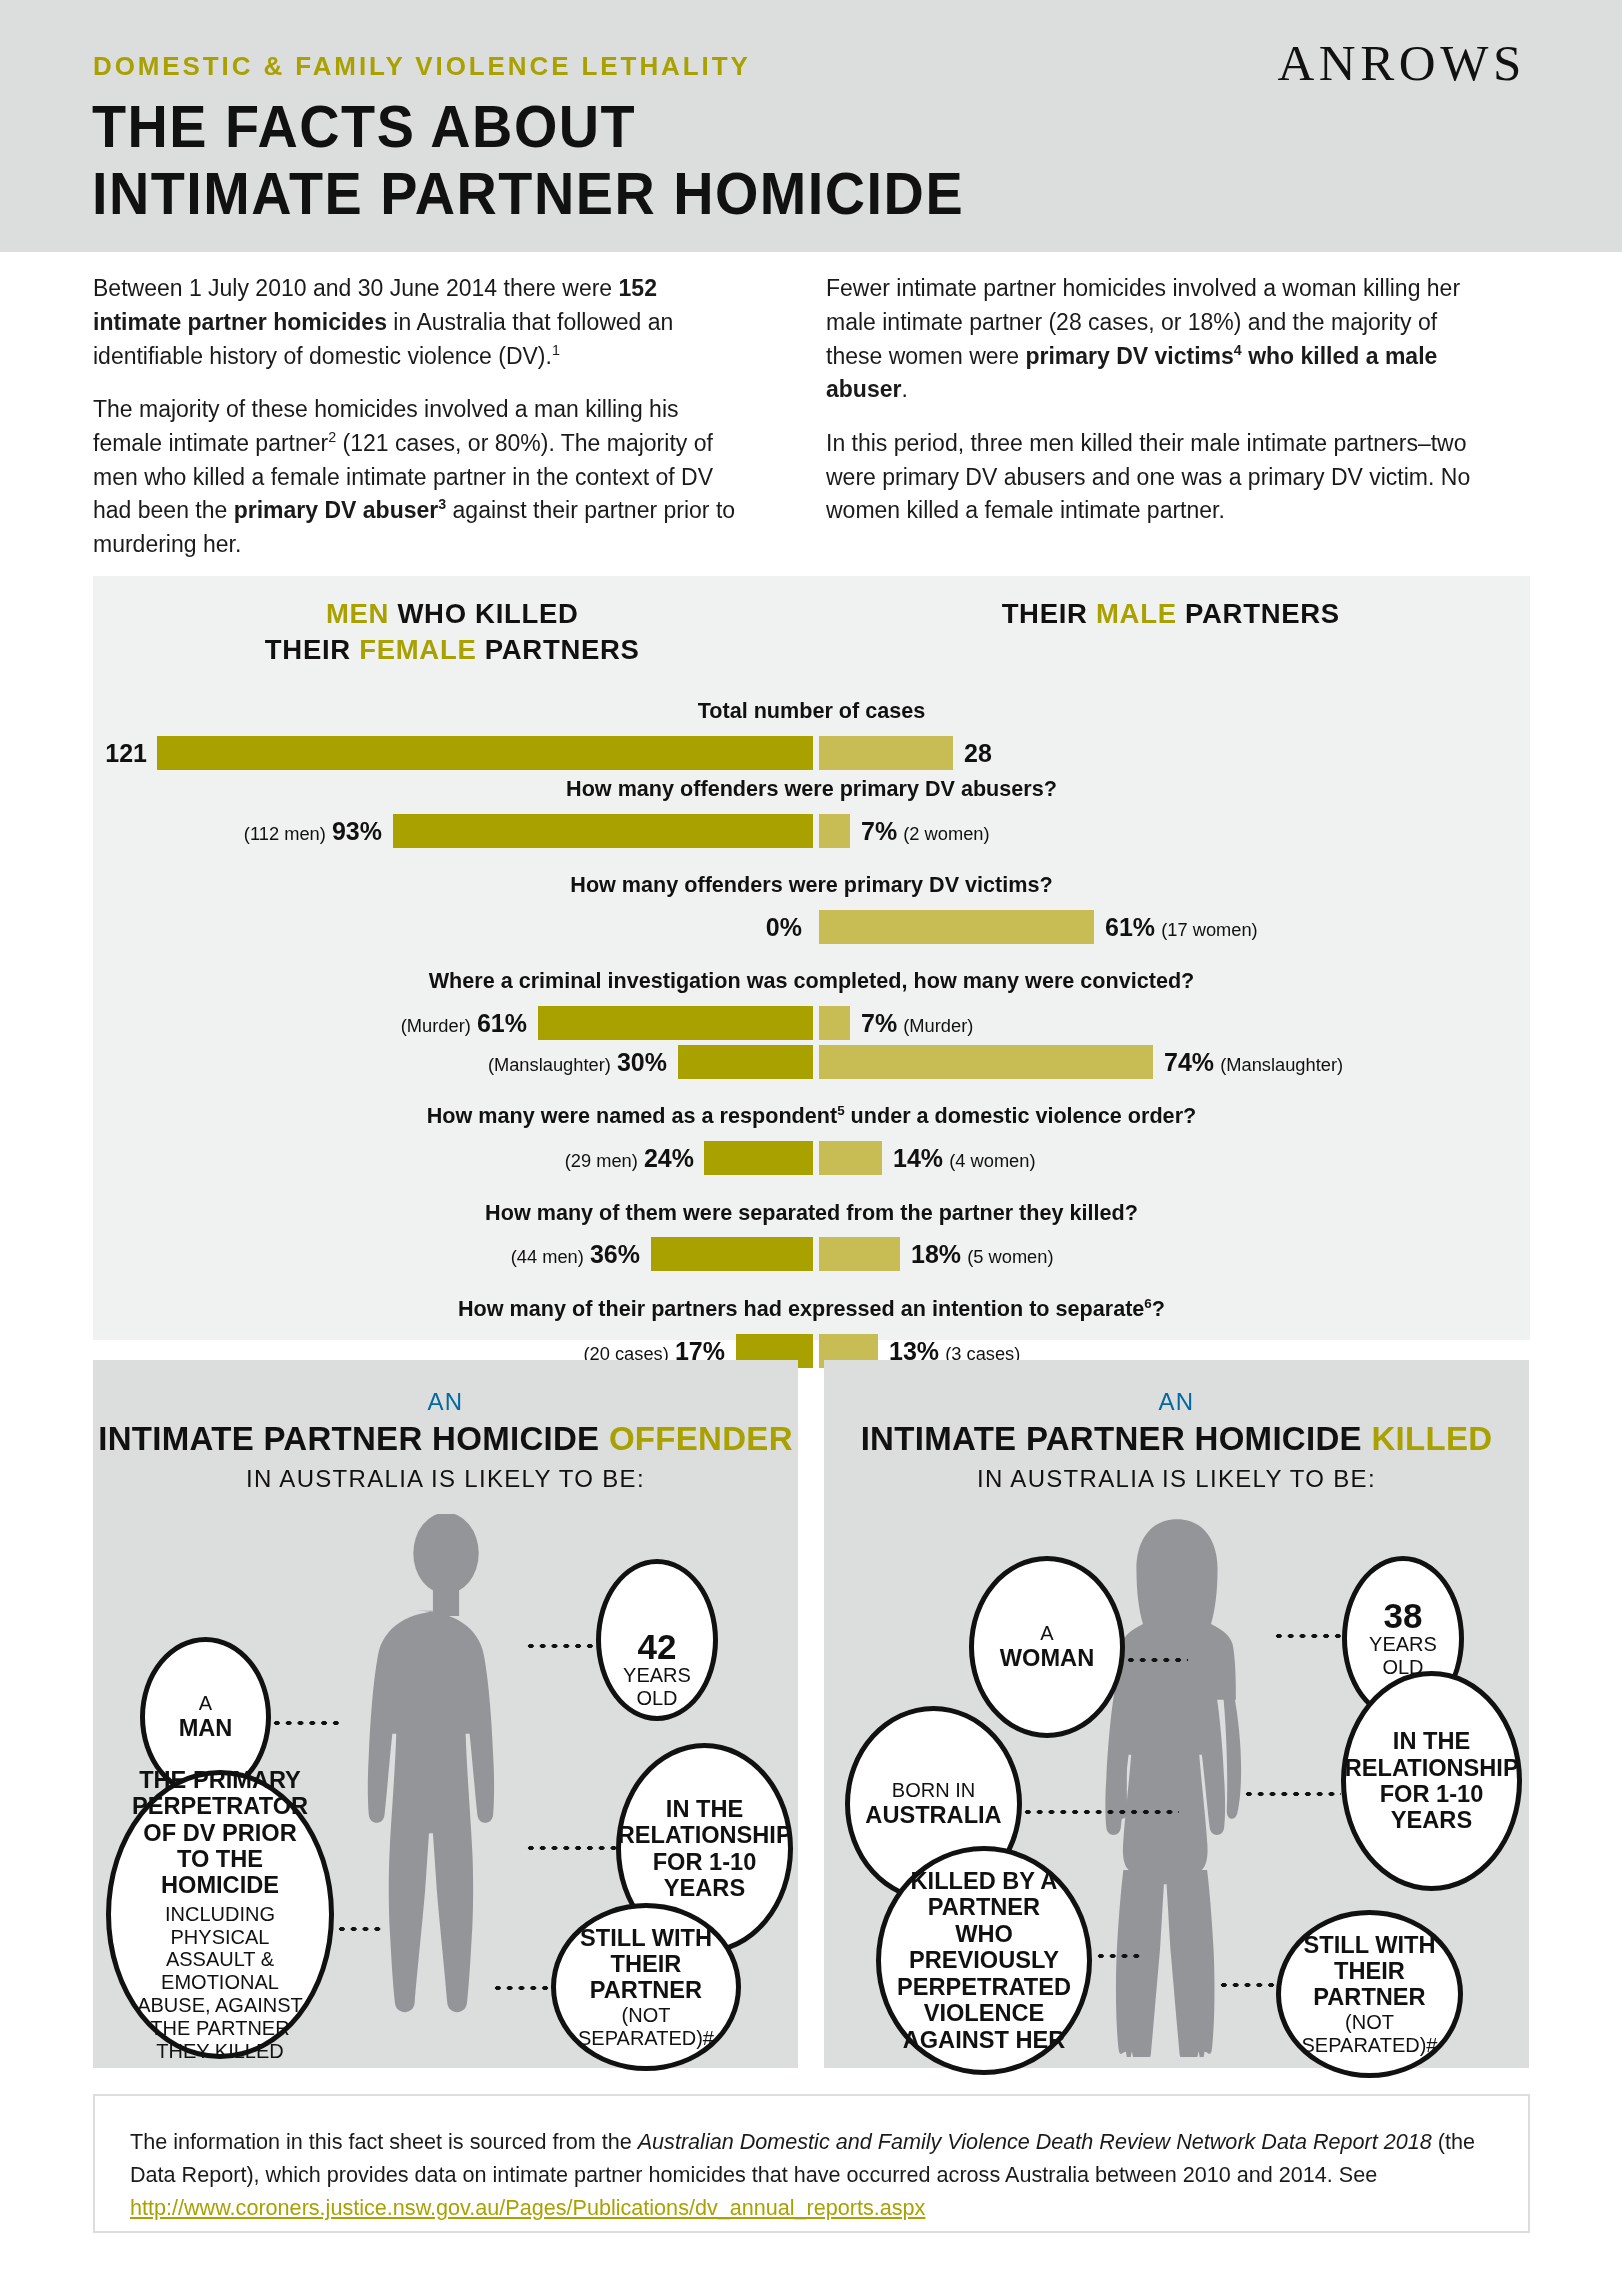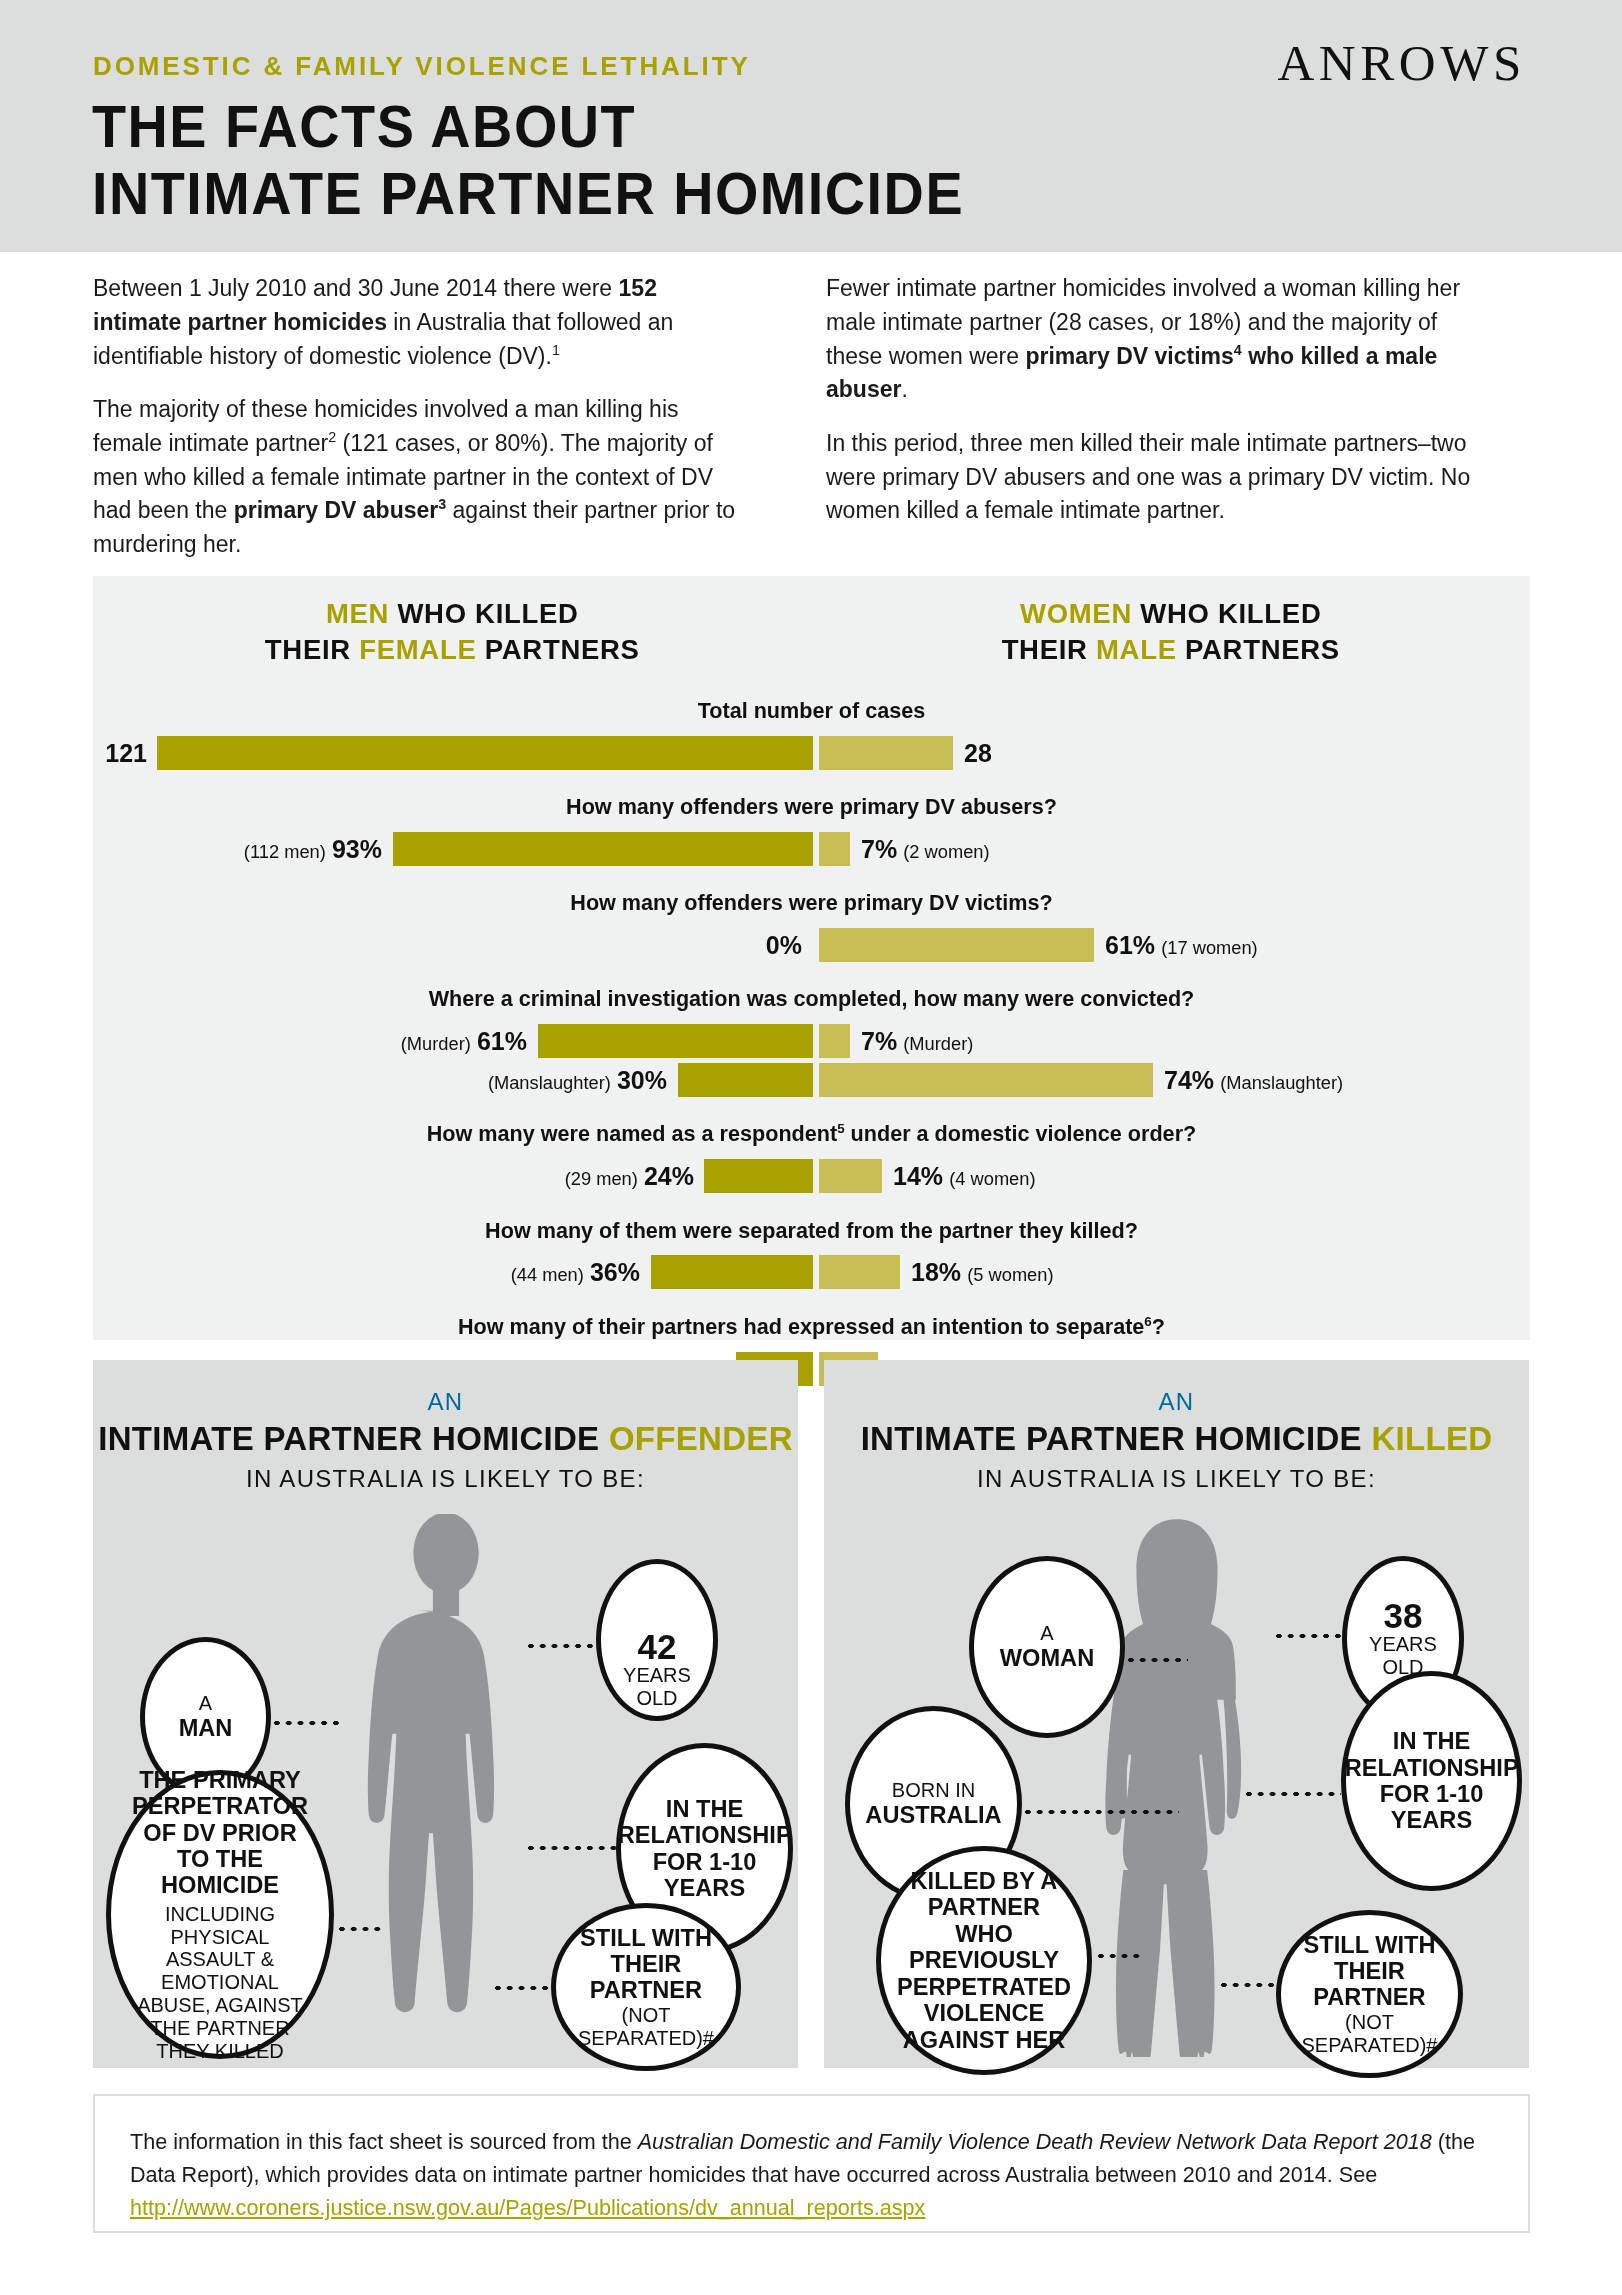--- a/index.html
+++ b/index.html
@@ -167,36 +167,35 @@
   </div>
 </div>
 
 <div class="chart-panel">
   <div class="chart-head">
     <div class="chart-head-col">
       <div><span class="gold">MEN</span><span> WHO KILLED</span></div>
       <div><span>THEIR </span><span class="gold">FEMALE</span><span> PARTNERS</span></div>
     </div>
     <div class="chart-head-col">
-      <div><span class="gold">WOMEN</span><span> WHO KILLED</span></div>
       <div><span>THEIR </span><span class="gold">MALE</span><span> PARTNERS</span></div>
     </div>
   </div>
   <div class="rows" id="chart-rows">
       <div class="qrow">
         <div class="qlabel" style="margin-top: 0px; margin-bottom: 9.2px;">Total number of cases</div>
         <div class="barline">
           <div class="bar-l" style="width: 656px; background: rgb(169, 161, 0);"></div>
           <div class="bar-r" style="width: 134px; background: rgb(200, 188, 85);"></div>
           <div class="lbl-l" style="right: 1383px;"><span class="big">121</span></div>
           <div class="lbl-r" style="left: 871px;"><span class="big">28</span></div>
         </div>
       </div>
       <div class="qrow">
-        <div class="qlabel" style="margin-top: 22px; margin-bottom: 9.2px;">How many offenders were primary DV abusers?</div>
+        <div class="qlabel" style="margin-top: 4px; margin-bottom: 9.2px;">How many offenders were primary DV abusers?</div>
         <div class="barline">
           <div class="bar-l" style="width: 420px; background: rgb(169, 161, 0);"></div>
           <div class="bar-r" style="width: 31px; background: rgb(200, 188, 85);"></div>
           <div class="lbl-l" style="right: 1148px;"><span class="paren">(112 men)</span> <span class="big">93%</span></div>
           <div class="lbl-r" style="left: 768px;"><span class="big">7%</span> <span class="paren">(2 women)</span></div>
         </div>
       </div>
       <div class="qrow">
         <div class="qlabel" style="margin-top: 22px; margin-bottom: 9.2px;">How many offenders were primary DV victims?</div>
         <div class="barline">

